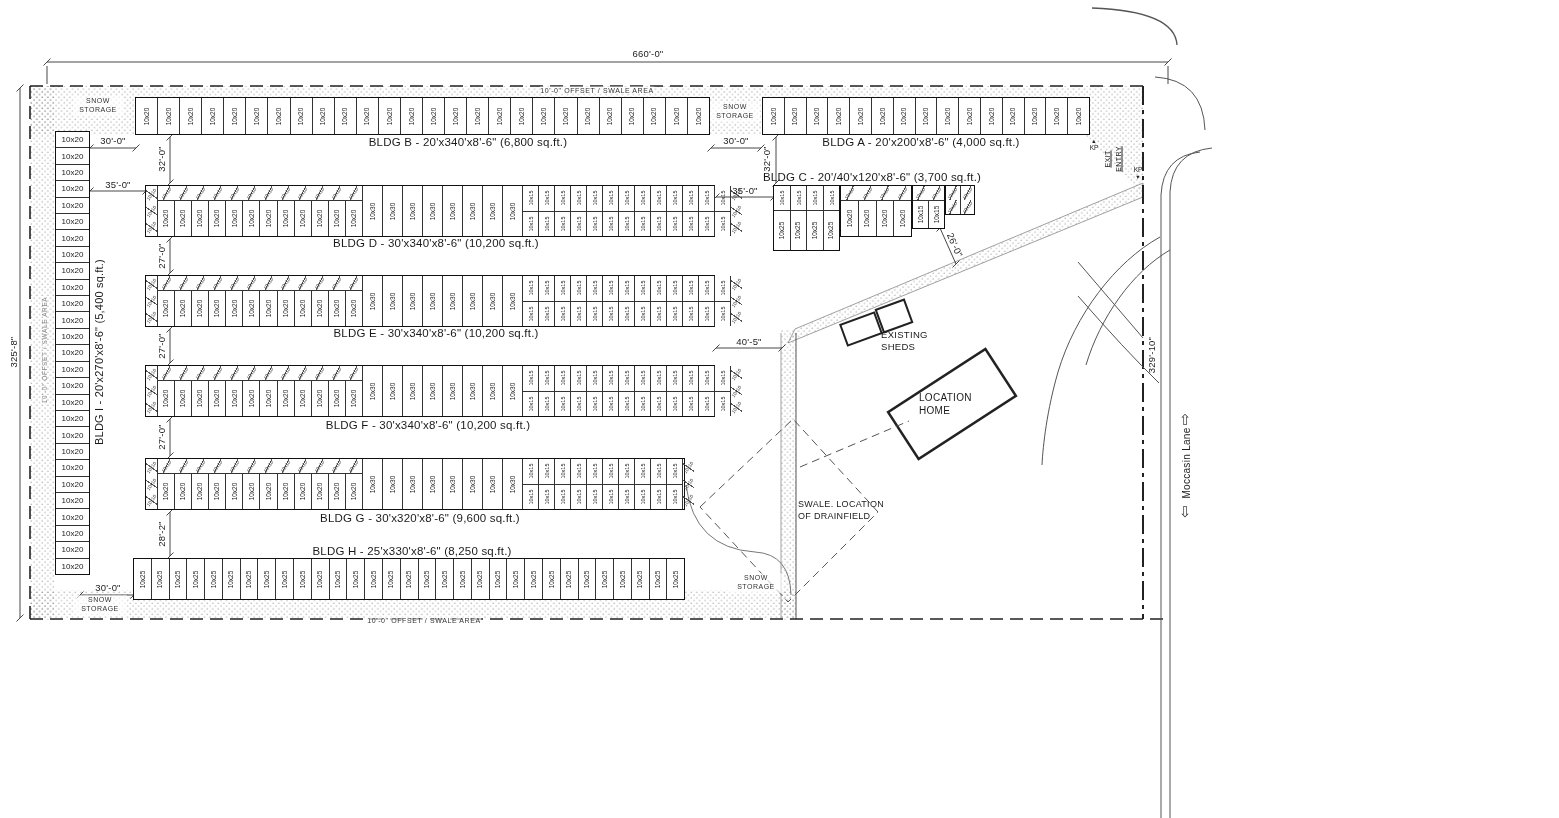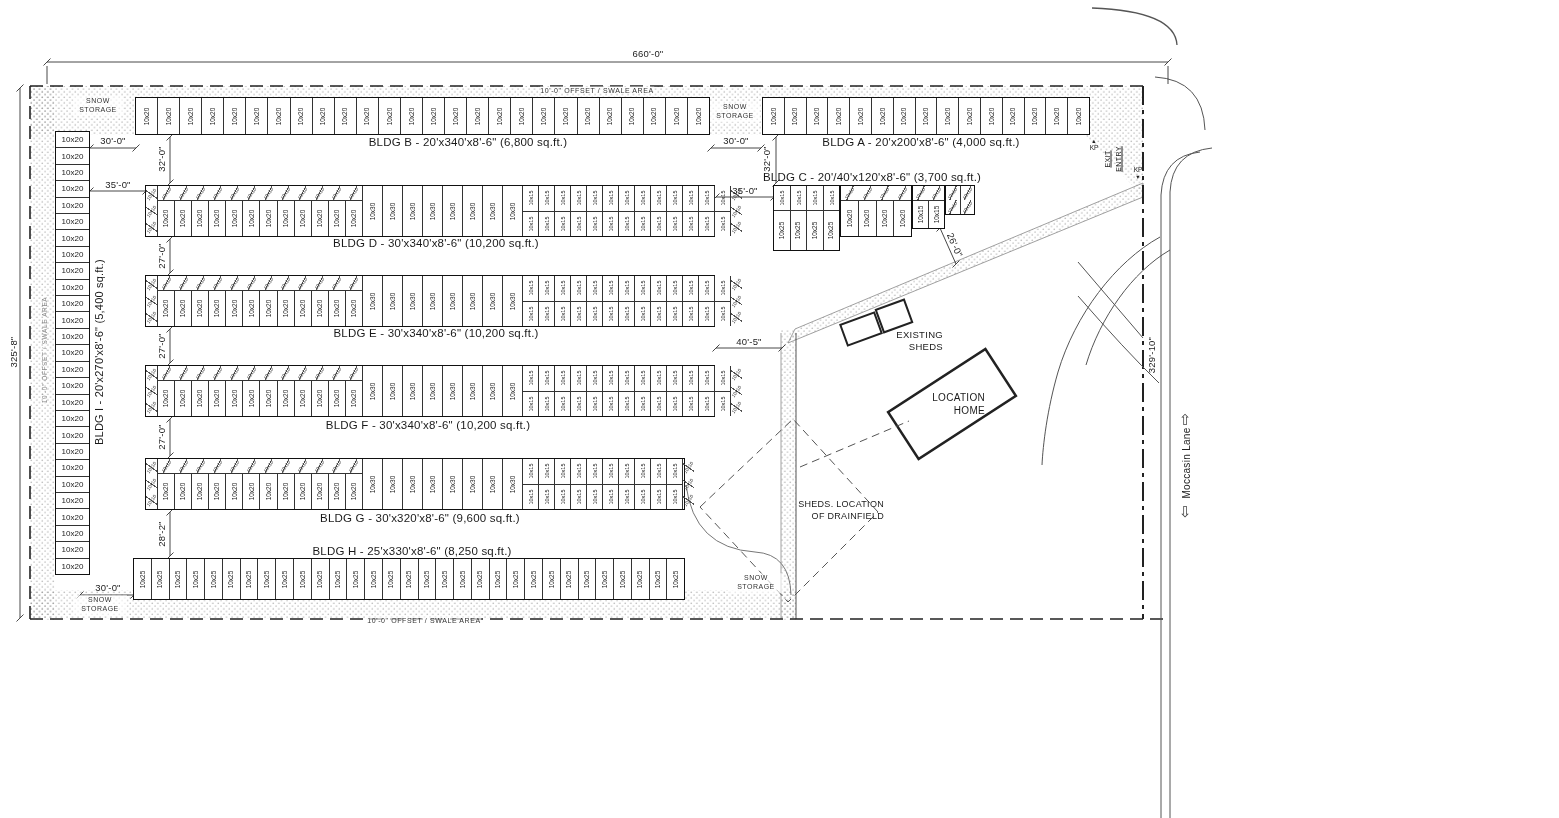--- a/index.html
+++ b/index.html
@@ -49,21 +49,21 @@
   
   .lbl{position:absolute;z-index:3;transform:translate(-50%,-50%);white-space:nowrap;
     font-size:11.5px;color:#1a1a1a;letter-spacing:.2px}
   .rot{transform:translate(-50%,-50%) rotate(-90deg)}
   .rot66{transform:translate(-50%,-50%) rotate(66deg)}
   .dim{font-size:9.5px;color:#222;letter-spacing:.2px}
   .area{font-size:7px;color:#333;letter-spacing:.5px;white-space:normal;text-align:center;
     line-height:1.25;background:rgba(255,255,255,.65);padding:1px}
   .swale{font-size:7px;letter-spacing:.6px;color:#333;background:rgba(255,255,255,.65)}
   .faint{color:#8a8a8a;background:none}
-  .feature{font-size:9.5px;white-space:normal;text-align:right;line-height:1.3;letter-spacing:.3px}
+  .feature{font-size:9.5px;white-space:normal;text-align:left;line-height:1.3;letter-spacing:.3px}
   .uline{text-decoration:underline}
   .gate{font-size:7px;letter-spacing:.4px;color:#222}
   .kpmark{position:absolute;z-index:3;transform:translate(-50%,-50%);display:flex;
     flex-direction:column;align-items:center;font-size:6.5px;line-height:1.1;color:#222}
   .bigarrow{position:absolute;z-index:3;transform:translate(-50%,-50%);font-size:15px;color:#444}
   .roadname{font-size:10px;color:#222;letter-spacing:.3px}
 </style>
 </head>
 <body>
 
@@ -214,21 +214,21 @@
     <span>▴</span>
     <span>KP</span>
   </div>
   <div class="kpmark" style="left:1138px;top:173px">
     <span>KP</span>
     <span>▾</span>
   </div>
 
   <div class="lbl feature" style="left:912px;top:341px;width:62px">EXISTING SHEDS</div>
   <div class="lbl feature" style="left:952px;top:404px;width:66px;font-size:10px">LOCATION HOME</div>
-  <div class="lbl feature" style="left:841px;top:511px;width:86px;font-size:9px">SHEDS. LOCATION OF DRAINFIELD</div>
+  <div class="lbl feature" style="left:841px;top:511px;width:86px;font-size:9px">SWALE. LOCATION OF DRAINFIELD</div>
 
   <div class="bigarrow" style="left:1185px;top:420px">⇧</div>
   <div class="bigarrow" style="left:1185px;top:512px">⇩</div>
   <div class="lbl roadname rot" style="left:1186px;top:463px">Moccasin Lane</div>
 
 <div class="row" style="left: 135px; top: 97px; width: 575px; height: 38px;">
       <div class="cell">
         <span class="vtext">10x20</span>
       </div>
       <div class="cell">

